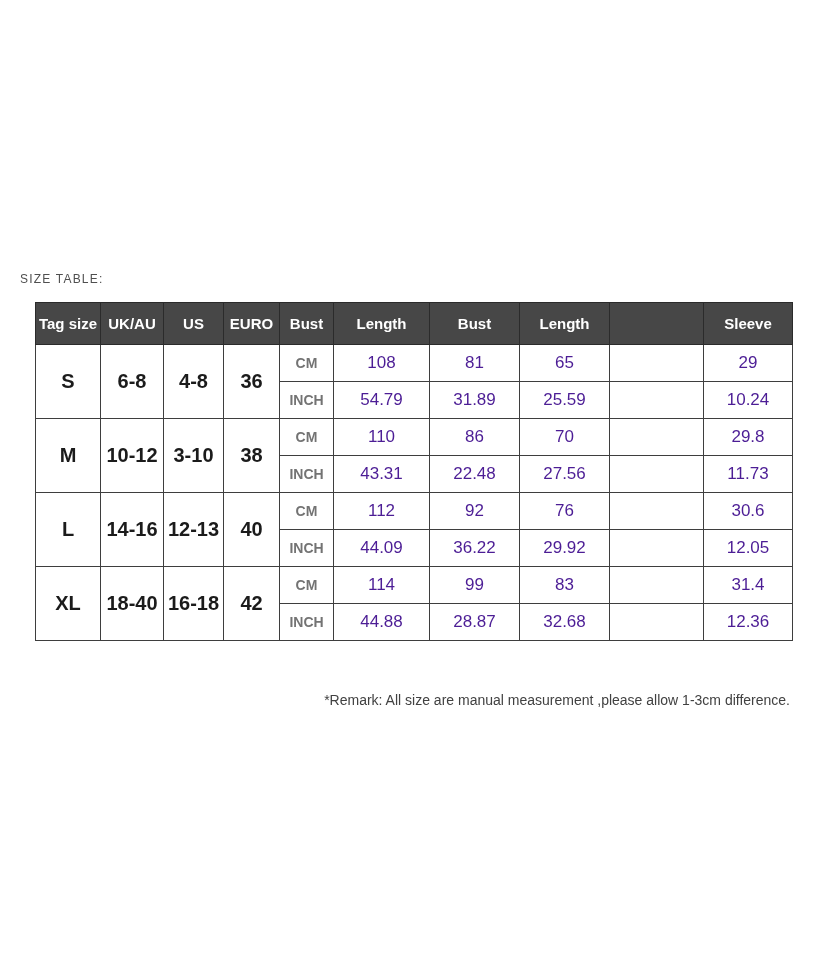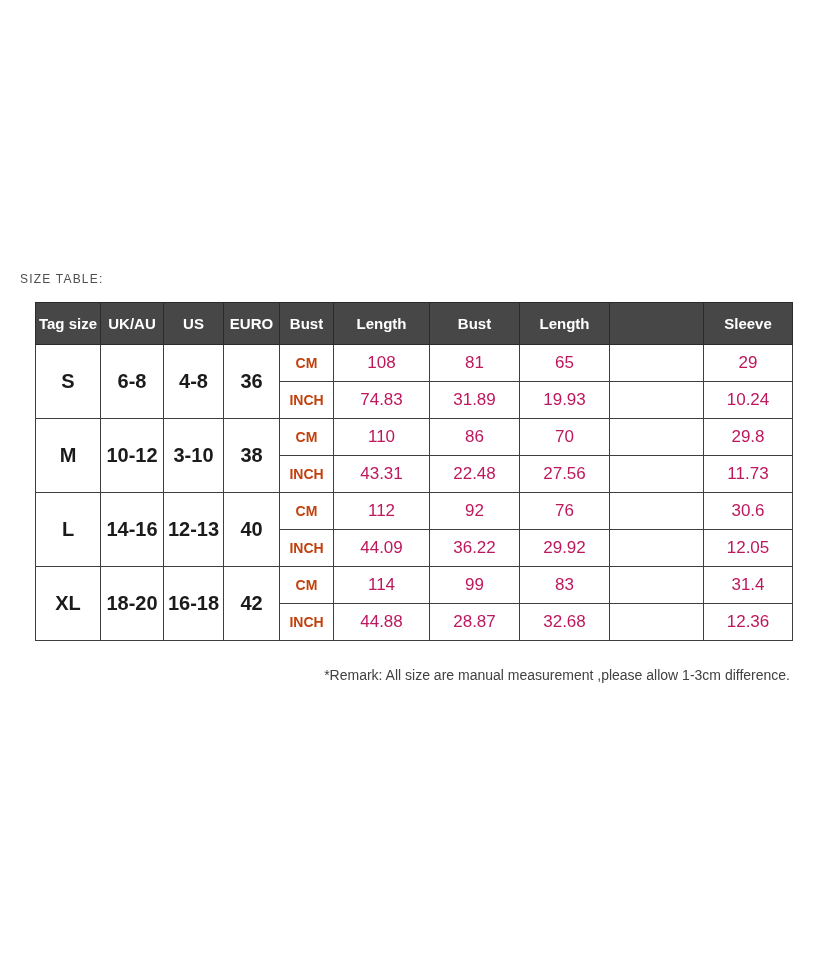--- a/index.html
+++ b/index.html
@@ -59,30 +59,30 @@
   }
   td.size-cell {
     font-size: 20px;
     font-weight: 600;
     color: #1b1b1b;
     margin-left: 24px;
   }
   td.unit-cell {
     font-size: 14px;
     font-weight: 700;
-    color: #c2410c;
+    color: #737373;
   }
   td.num-cell {
     font-size: 17px;
     font-weight: 400;
-    color: #be185d;
+    color: #4c1d95;
   }
   .remark {
     position: absolute;
-    top: 667px;
+    top: 692px;
     right: 40px;
     font-size: 14px;
     color: #414141;
     font-weight: 400;
   }
 </style>
 </head>
 <body>
 
 <div class="canvas">
@@ -125,23 +125,23 @@
         <td rowspan="2" class="size-cell">36</td>
         <td class="unit-cell">CM</td>
         <td class="num-cell">108</td>
         <td class="num-cell">81</td>
         <td class="num-cell">65</td>
         <td class="num-cell"></td>
         <td class="num-cell">29</td>
       </tr>
       <tr>
         <td class="unit-cell">INCH</td>
-        <td class="num-cell">74.83</td>
+        <td class="num-cell">54.79</td>
         <td class="num-cell">31.89</td>
-        <td class="num-cell">19.93</td>
+        <td class="num-cell">25.59</td>
         <td class="num-cell"></td>
         <td class="num-cell">10.24</td>
       </tr>
 
       <tr>
         <td rowspan="2" class="tag-cell">M</td>
         <td rowspan="2" class="size-cell">10-12</td>
         <td rowspan="2" class="size-cell">3-10</td>
         <td rowspan="2" class="size-cell">38</td>
         <td class="unit-cell">CM</td>
@@ -176,21 +176,21 @@
         <td class="unit-cell">INCH</td>
         <td class="num-cell">44.09</td>
         <td class="num-cell">36.22</td>
         <td class="num-cell">29.92</td>
         <td class="num-cell"></td>
         <td class="num-cell">12.05</td>
       </tr>
 
       <tr>
         <td rowspan="2" class="tag-cell">XL</td>
-        <td rowspan="2" class="size-cell">18-20</td>
+        <td rowspan="2" class="size-cell">18-40</td>
         <td rowspan="2" class="size-cell">16-18</td>
         <td rowspan="2" class="size-cell">42</td>
         <td class="unit-cell">CM</td>
         <td class="num-cell">114</td>
         <td class="num-cell">99</td>
         <td class="num-cell">83</td>
         <td class="num-cell"></td>
         <td class="num-cell">31.4</td>
       </tr>
       <tr>

